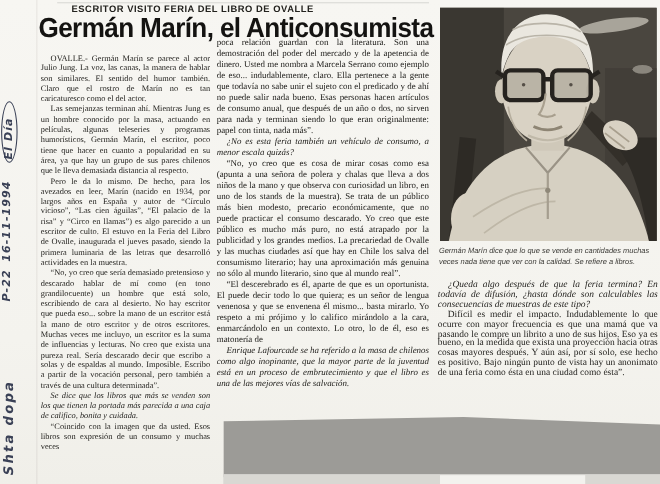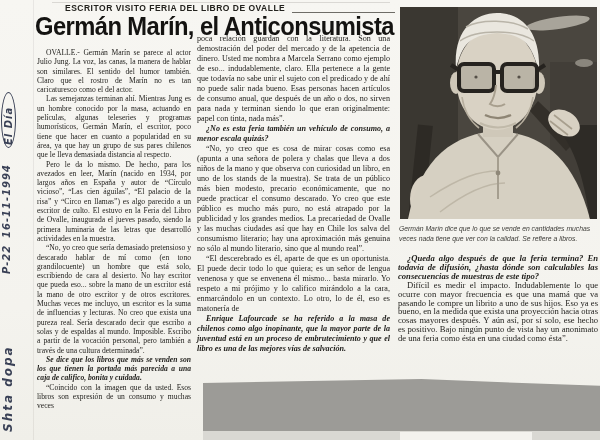--- a/index.html
+++ b/index.html
@@ -25,21 +25,21 @@
     white-space:nowrap;
   }
   .note-source{top:92px;height:50px;font-size:10px;border:1.3px solid #3a4156;border-radius:50%;padding:2px 1px;}
   .note-date{top:150px;height:88px;font-size:10px;}
   .note-page{top:240px;height:34px;font-size:10px;}
   .note-extra{top:306px;height:126px;font-size:12px;letter-spacing:2px;}
   .clip-edge{position:absolute;left:33px;top:0;width:1px;height:440px;background:rgba(60,55,45,.08);}
   .scan-artifact{position:absolute;left:52px;top:2px;width:338px;height:1px;background:rgba(40,38,32,.14);}
 
   
-  .kicker-row{position:absolute;left:65px;top:3px;width:330px;display:flex;align-items:flex-end;gap:7px;}
+  .kicker-row{position:absolute;left:65px;top:3px;width:330px;display:flex;align-items:flex-start;gap:7px;flex-direction:column;}
   .kicker{
     font-family:"Liberation Sans", sans-serif;
     font-weight:bold;font-size:8.5px;letter-spacing:.5px;
     color:#23221e;white-space:nowrap;
   }
   .kicker-rule{flex:1;height:1px;background:#6e6c66;}
   .headline{
     position:absolute;left:35px;top:12px;width:370px;margin:0;
     font-family:"Liberation Sans", sans-serif;
     font-weight:bold;font-size:25px;letter-spacing:-.6px;
@@ -47,21 +47,21 @@
     transform:scaleX(.95);transform-origin:left center;
   }
 
   
   .col{position:absolute;text-align:justify;z-index:1;}
   .col1{left:37px;top:48px;width:154px;font-size:7.6px;line-height:9.3px;}
   .col2{left:197px;top:34px;width:193px;font-size:8.1px;line-height:10px;}
   .col3{left:398px;top:254px;width:200px;font-size:8.6px;line-height:8.9px;}
   .para{margin:0;text-indent:9px;}
   .p-cont{text-indent:0;}
-  .p-question{font-weight:bold;font-style:italic;}
+  .p-question{font-weight:normal;font-style:italic;}
 
   
   .photo{position:absolute;left:400px;top:7px;width:197px;height:212px;margin:0;background:#45413b;}
   .photo svg{display:block;}
   .caption{
     position:absolute;left:399px;top:224px;width:199px;
     font-family:"Liberation Sans", sans-serif;
     font-size:6.8px;line-height:9.5px;color:#3b3a36;
     font-style:italic;
   }

